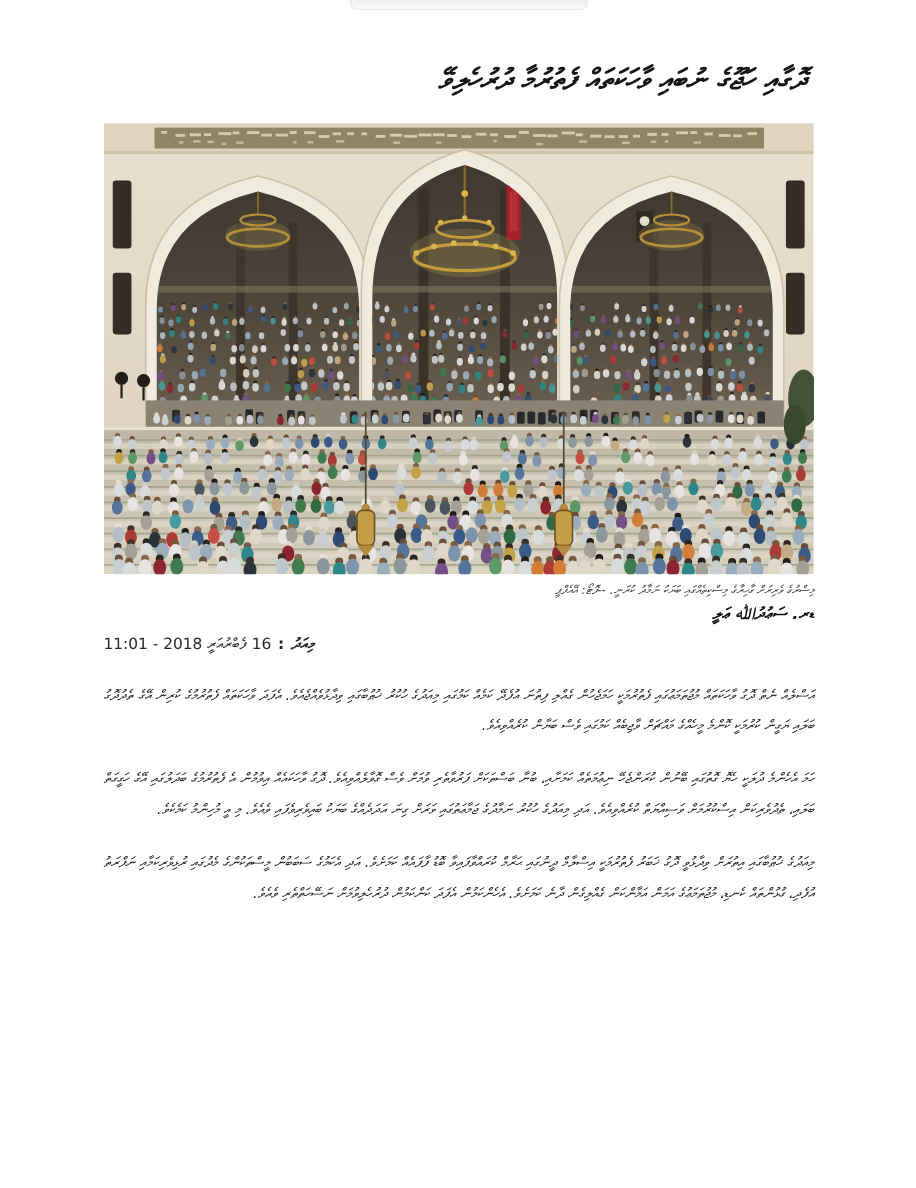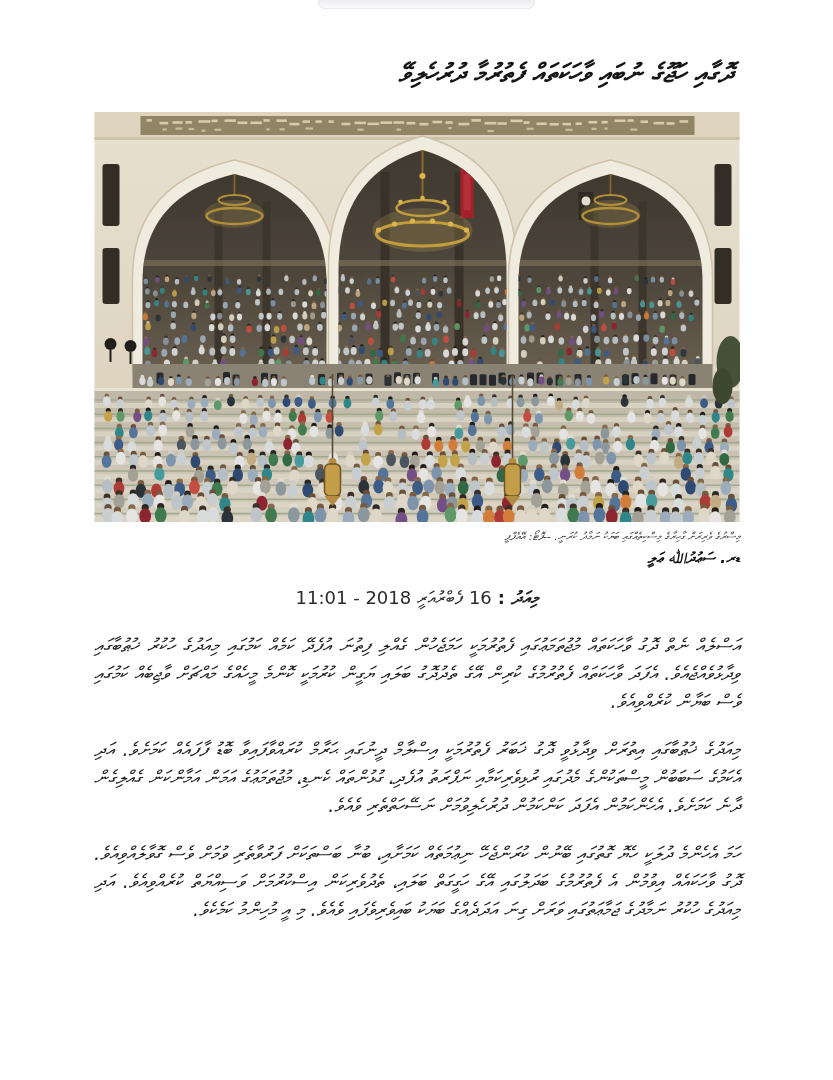--- a/index.html
+++ b/index.html
@@ -21,29 +21,29 @@
   figure svg{display:block;}
   .caption{
     margin-top:7px;direction:rtl;text-align:right;
     font-size:11px;line-height:16px;color:#3c3c3c;font-style:italic;
   }
   .byline{
     direction:rtl;text-align:right;
     font-size:15px;line-height:26px;font-weight:700;font-style:italic;color:#101010;
   }
   .dateline{
-    margin-top:14px;direction:rtl;text-align:center;
-    font-size:18px;line-height:26px;color:#222;
+    margin-top:2px;direction:rtl;text-align:left;
+    font-size:14px;line-height:26px;color:#222;
   }
   .dateline .dl-label{font-weight:700;font-style:italic;}
   .dateline .dl-sep{font-weight:700;padding:0 6px;}
   .dateline .dl-value{font-weight:400;color:#2a2a2a;}
   p.body-para{
     margin:20px 0 0 0;direction:rtl;text-align:justify;
-    font-size:19px;line-height:28px;color:#202020;font-style:italic;
+    font-size:13px;line-height:28px;color:#202020;font-style:italic;
   }
 </style>
 </head>
 <body>
 
 <div class="top-tab"></div>
 
 <div class="content">
 
   <h1 class="title" dir="rtl">ދޮގާއި ހަޖޫގެ ނުބައި ވާހަކަތައް ފެތުރުމާ ދުރުހެލިވޭ</h1>
@@ -3205,16 +3205,16 @@
 
   <div class="caption">މިސްރުގެ ވެރިރަށް ގާހިރާގެ މިސްކިތެއްގައި ބަޔަކު ނަމާދު ކުރަނީ. --ފޮޓޯ: އޭއެފްޕީ</div>
 
   <div class="byline">ޑރ. ސަޢުދުﷲ ޢަލީ</div>
 
   <div class="dateline">
     <span class="dl-label">މިއަދު</span><span class="dl-sep">:</span><span class="dl-value">16 ފެބްރުއަރީ 2018 - 11:01</span>
   </div>
 
   <p class="body-para">އަސްލެއް ނެތް ދޮގު ވާހަކަތައް މުޖުތަމަޢުގައި ފެތުރުމަކީ ހަމަޖެހުން ގެއްލި ފިތުނަ އުފެދޭ ކަމެއް ކަމުގައި މިއަދުގެ ހުކުރު ޚުޠުބާގައި ވިދާޅުވެއްޖެއެވެ. އެފަދަ ވާހަކަތައް ފެތުރުމުގެ ކުރިން އޭގެ ތެދުދޮގު ބަލައި ޔަގީން ކުރުމަކީ ކޮންމެ މީހެއްގެ މައްޗަށް ވާޖިބެއް ކަމުގައި ވެސް ބަޔާން ކުރެއްވިއެވެ.</p>
+  <p class="body-para">ހަމަ އެހެންމެ ދުލަކީ ހެޔޮ ގޮތުގައި ބޭނުން ކުރަންޖެހޭ ނިޢުމަތެއް ކަމަށާއި، ބުނާ ބަސްތަކަށް ފަރުވާތެރި ވުމަށް ވެސް ގޮވާލެއްވިއެވެ. ދޮގު ވާހަކައެއް އިވުމުން އެ ފެތުރުމުގެ ބަދަލުގައި އޭގެ ހަގީގަތް ބަލައި، ތެދުވެރިކަން އިސްކުރުމަށް ވަސިއްޔަތް ކުރެއްވިއެވެ. އަދި މިއަދުގެ ހުކުރު ނަމާދުގެ ޖަމާޢަތުގައި ވަރަށް ގިނަ އަދަދެއްގެ ބަޔަކު ބައިވެރިވެފައި ވެއެވެ. މި އީ މުހިންމު ކަމެކެވެ.</p>
   <p class="body-para">މިއަދުގެ ޚުޠުބާގައި އިތުރަށް ވިދާޅުވީ ދޮގު ޚަބަރު ފެތުރުމަކީ އިސްލާމް ދީނުގައި ޙަރާމް ކުރައްވާފައިވާ ބޮޑު ފާފައެއް ކަމަށެވެ. އަދި އެކަމުގެ ސަބަބުން މީސްތަކުންގެ މެދުގައި ރުޅިވެރިކަމާއި ނަފްރަތު އުފެދި، ގުޅުންތައް ކެނޑި، މުޖުތަމަޢުގެ އަމަން އަމާންކަން ގެއްލިގެން ދާނެ ކަމަށެވެ. އެހެންކަމުން އެފަދަ ކަންކަމުން ދުރުހެލިވުމަށް ނަސޭހަތްތެރި ވެއެވެ.</p>
-  <p class="body-para">ހަމަ އެހެންމެ ދުލަކީ ހެޔޮ ގޮތުގައި ބޭނުން ކުރަންޖެހޭ ނިޢުމަތެއް ކަމަށާއި، ބުނާ ބަސްތަކަށް ފަރުވާތެރި ވުމަށް ވެސް ގޮވާލެއްވިއެވެ. ދޮގު ވާހަކައެއް އިވުމުން އެ ފެތުރުމުގެ ބަދަލުގައި އޭގެ ހަގީގަތް ބަލައި، ތެދުވެރިކަން އިސްކުރުމަށް ވަސިއްޔަތް ކުރެއްވިއެވެ. އަދި މިއަދުގެ ހުކުރު ނަމާދުގެ ޖަމާޢަތުގައި ވަރަށް ގިނަ އަދަދެއްގެ ބަޔަކު ބައިވެރިވެފައި ވެއެވެ. މި އީ މުހިންމު ކަމެކެވެ.</p>
 
 </div>
 
 </body></html>

